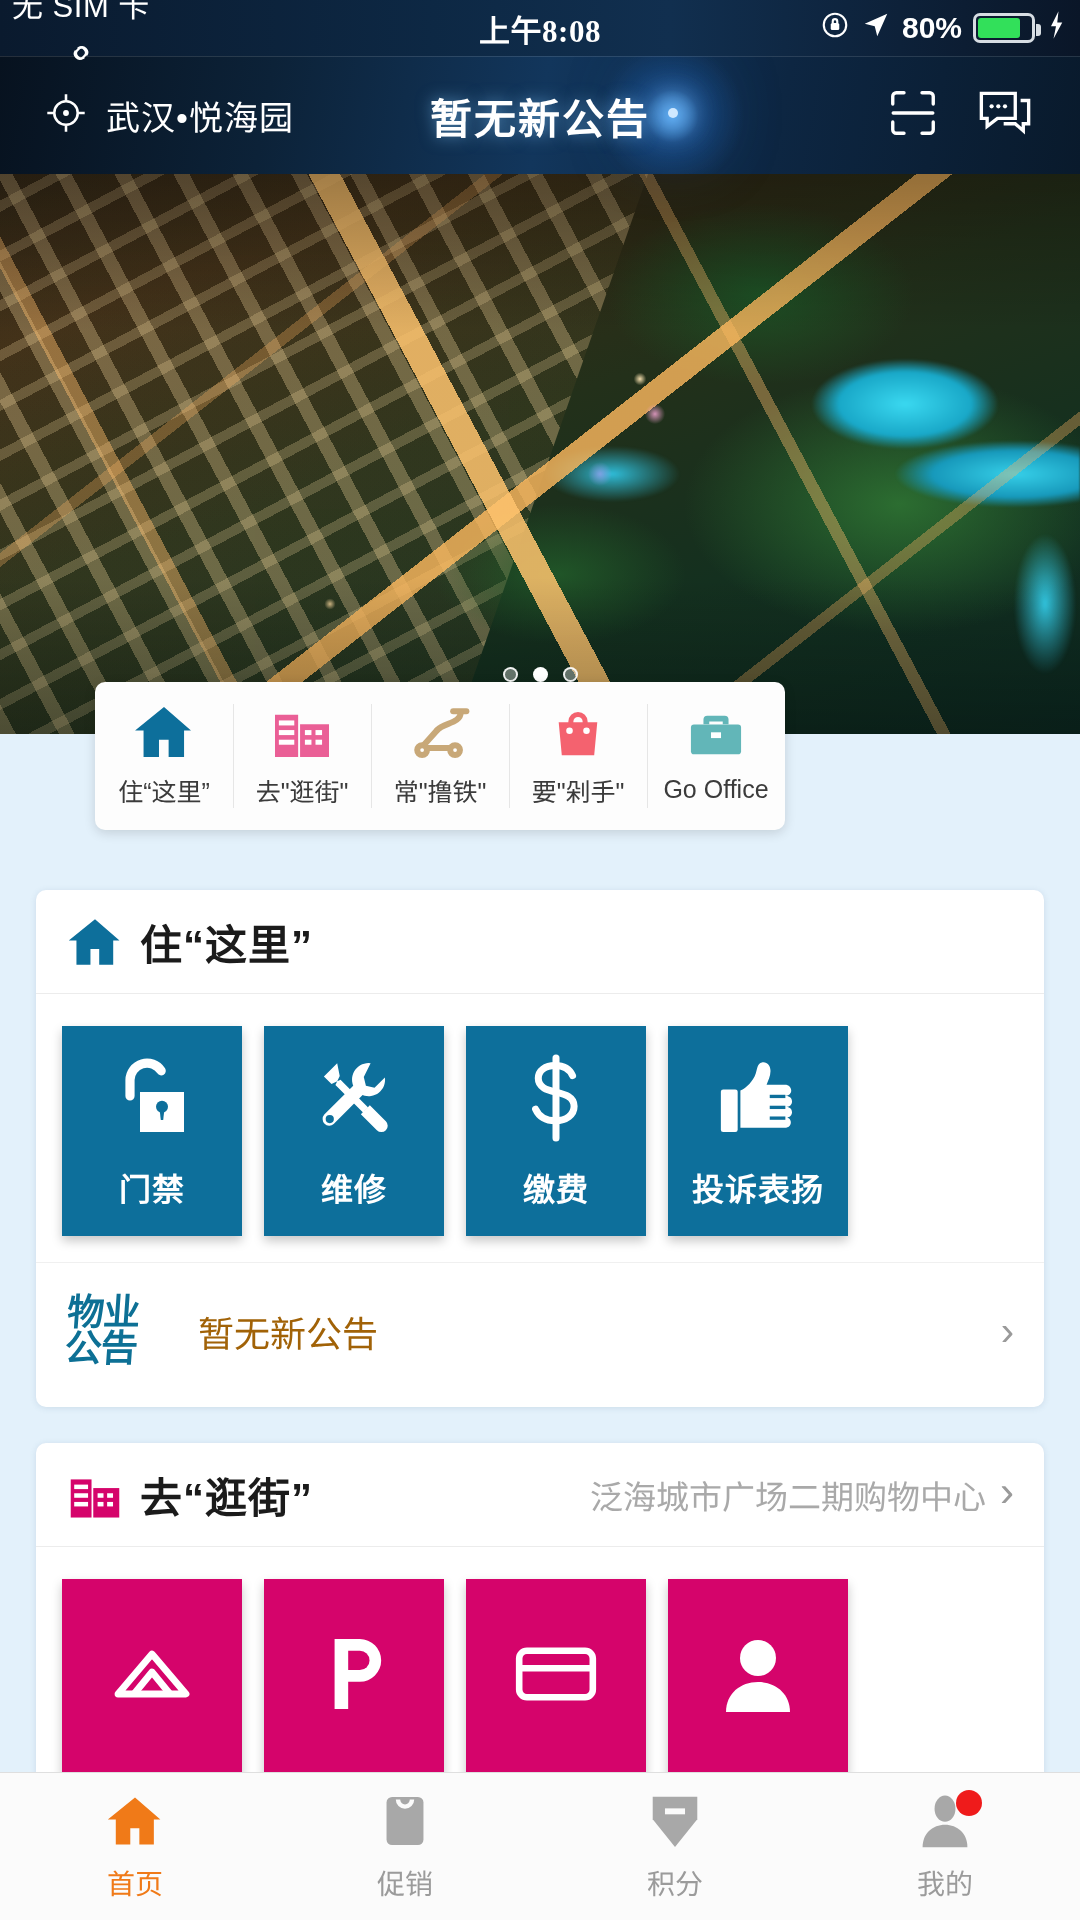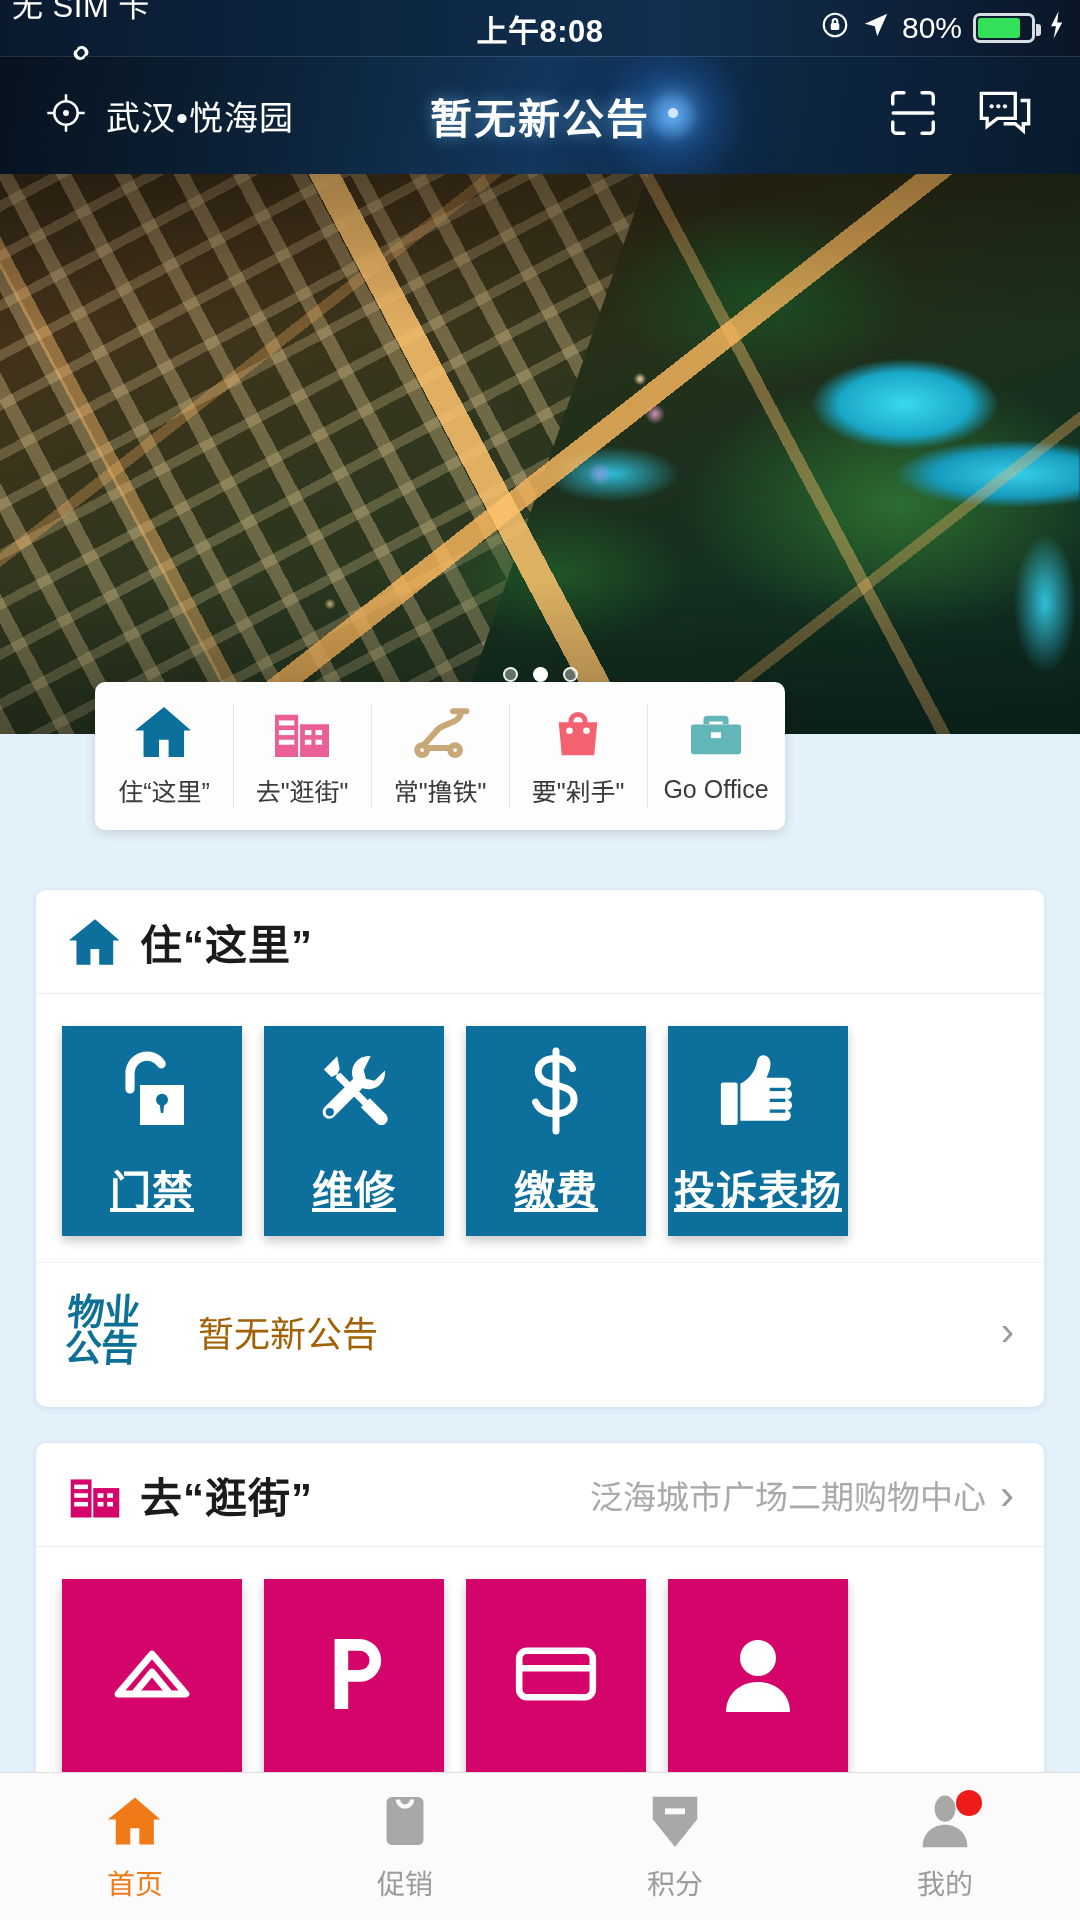--- a/index.html
+++ b/index.html
@@ -11,22 +11,22 @@
     position:relative;
   }
 
   
   #statusbar{
     position:absolute; top:0; left:0; width:1080px; height:56px;
     background:linear-gradient(90deg,#0a1a2e 0%,#0d2844 40%,#112f4f 62%,#0a1628 100%);
     display:flex; align-items:center; color:#fff; z-index:30;
   }
   #sb-left{ display:flex; align-items:center; gap:12px; padding-left:12px; font-size:31px; font-weight:500; letter-spacing:.5px;flex-direction:column;}
-  #sb-center{ position:absolute; left:0; right:0; text-align:center; font-size:31px; font-weight:600; letter-spacing:.5px;}
-  #sb-right{ margin-left:auto; display:flex; align-items:center; gap:11px; padding-right:14px; font-size:30px; font-weight:400; z-index:2;}
+  #sb-center{ position:absolute; left:0; right:0; text-align:center; font-size:31px; font-weight:600; letter-spacing:.5px;font-family:Liberation Serif, serif;}
+  #sb-right{ margin-left:auto; display:flex; align-items:center; gap:11px; padding-right:14px; font-size:30px; font-weight:700; z-index:2;}
   .sb-ico{ display:inline-block; }
   .battery{
     width:62px; height:30px; border:3px solid #d7dde3; border-radius:7px;
     position:relative; display:inline-block; padding:2px;
   }
   .battery::after{
     content:""; position:absolute; right:-9px; top:8px; width:5px; height:12px;
     background:#d7dde3; border-radius:0 3px 3px 0;
   }
   .battery > i{ display:block; height:100%; width:86%; background:#32e05a; border-radius:3px;}
@@ -127,33 +127,33 @@
   .card{
     margin:36px 36px 0 36px; background:#fff; border-radius:10px;
     box-shadow:0 1px 6px rgba(80,110,140,.16);
   }
   .card-head{
     height:104px; display:flex; align-items:center; padding:0 30px;
     border-bottom:1px solid #ececec;
   }
   .card-head-ico{ width:58px; display:flex; align-items:center; justify-content:center; }
   .card-head-title{ font-size:42px; font-weight:700; color:#1b1b1b; margin-left:16px; letter-spacing:1px;}
-  .card-head-right{ margin-left:auto; display:flex; align-items:center; gap:14px;}
+  .card-head-right{ margin-left:auto; display:flex; gap:14px;}
   .card-head-sub{ font-size:33px; color:#a9a9a9; }
   .chev{ color:#9a9a9a; font-size:42px; line-height:1; font-weight:300;}
 
   .tiles{ display:flex; gap:22px; padding:32px 26px 26px 26px; overflow:hidden;}
   .tile{
     flex:0 0 auto; width:180px; height:210px;
     display:flex; flex-direction:column; align-items:center; justify-content:center; gap:20px;
     color:#fff; box-shadow:0 5px 10px rgba(0,0,0,.22);
   }
   .tile-blue{ background:#0d6f9b; }
   .tile-pink{ background:#d5046b; }
-  .tile-label{ font-size:41px; font-weight:700; letter-spacing:1px; white-space:nowrap;text-decoration:underline;}
+  .tile-label{ font-size:32px; font-weight:700; letter-spacing:1px; white-space:nowrap;}
   .tile-ico{ height:92px; display:flex; align-items:center; justify-content:center;}
 
   .notice-row{
     display:flex; align-items:center; padding:26px 30px 34px 30px; border-top:1px solid #f0f0f0; gap:36px;
   }
   .notice-badge{
     width:96px; height:84px; display:flex; flex-direction:column; justify-content:center;
     color:#0d7095; font-weight:900; font-size:37px; line-height:.98; letter-spacing:-1px;
     font-family:"DejaVu Sans",sans-serif; transform:skewX(-4deg);
   }

